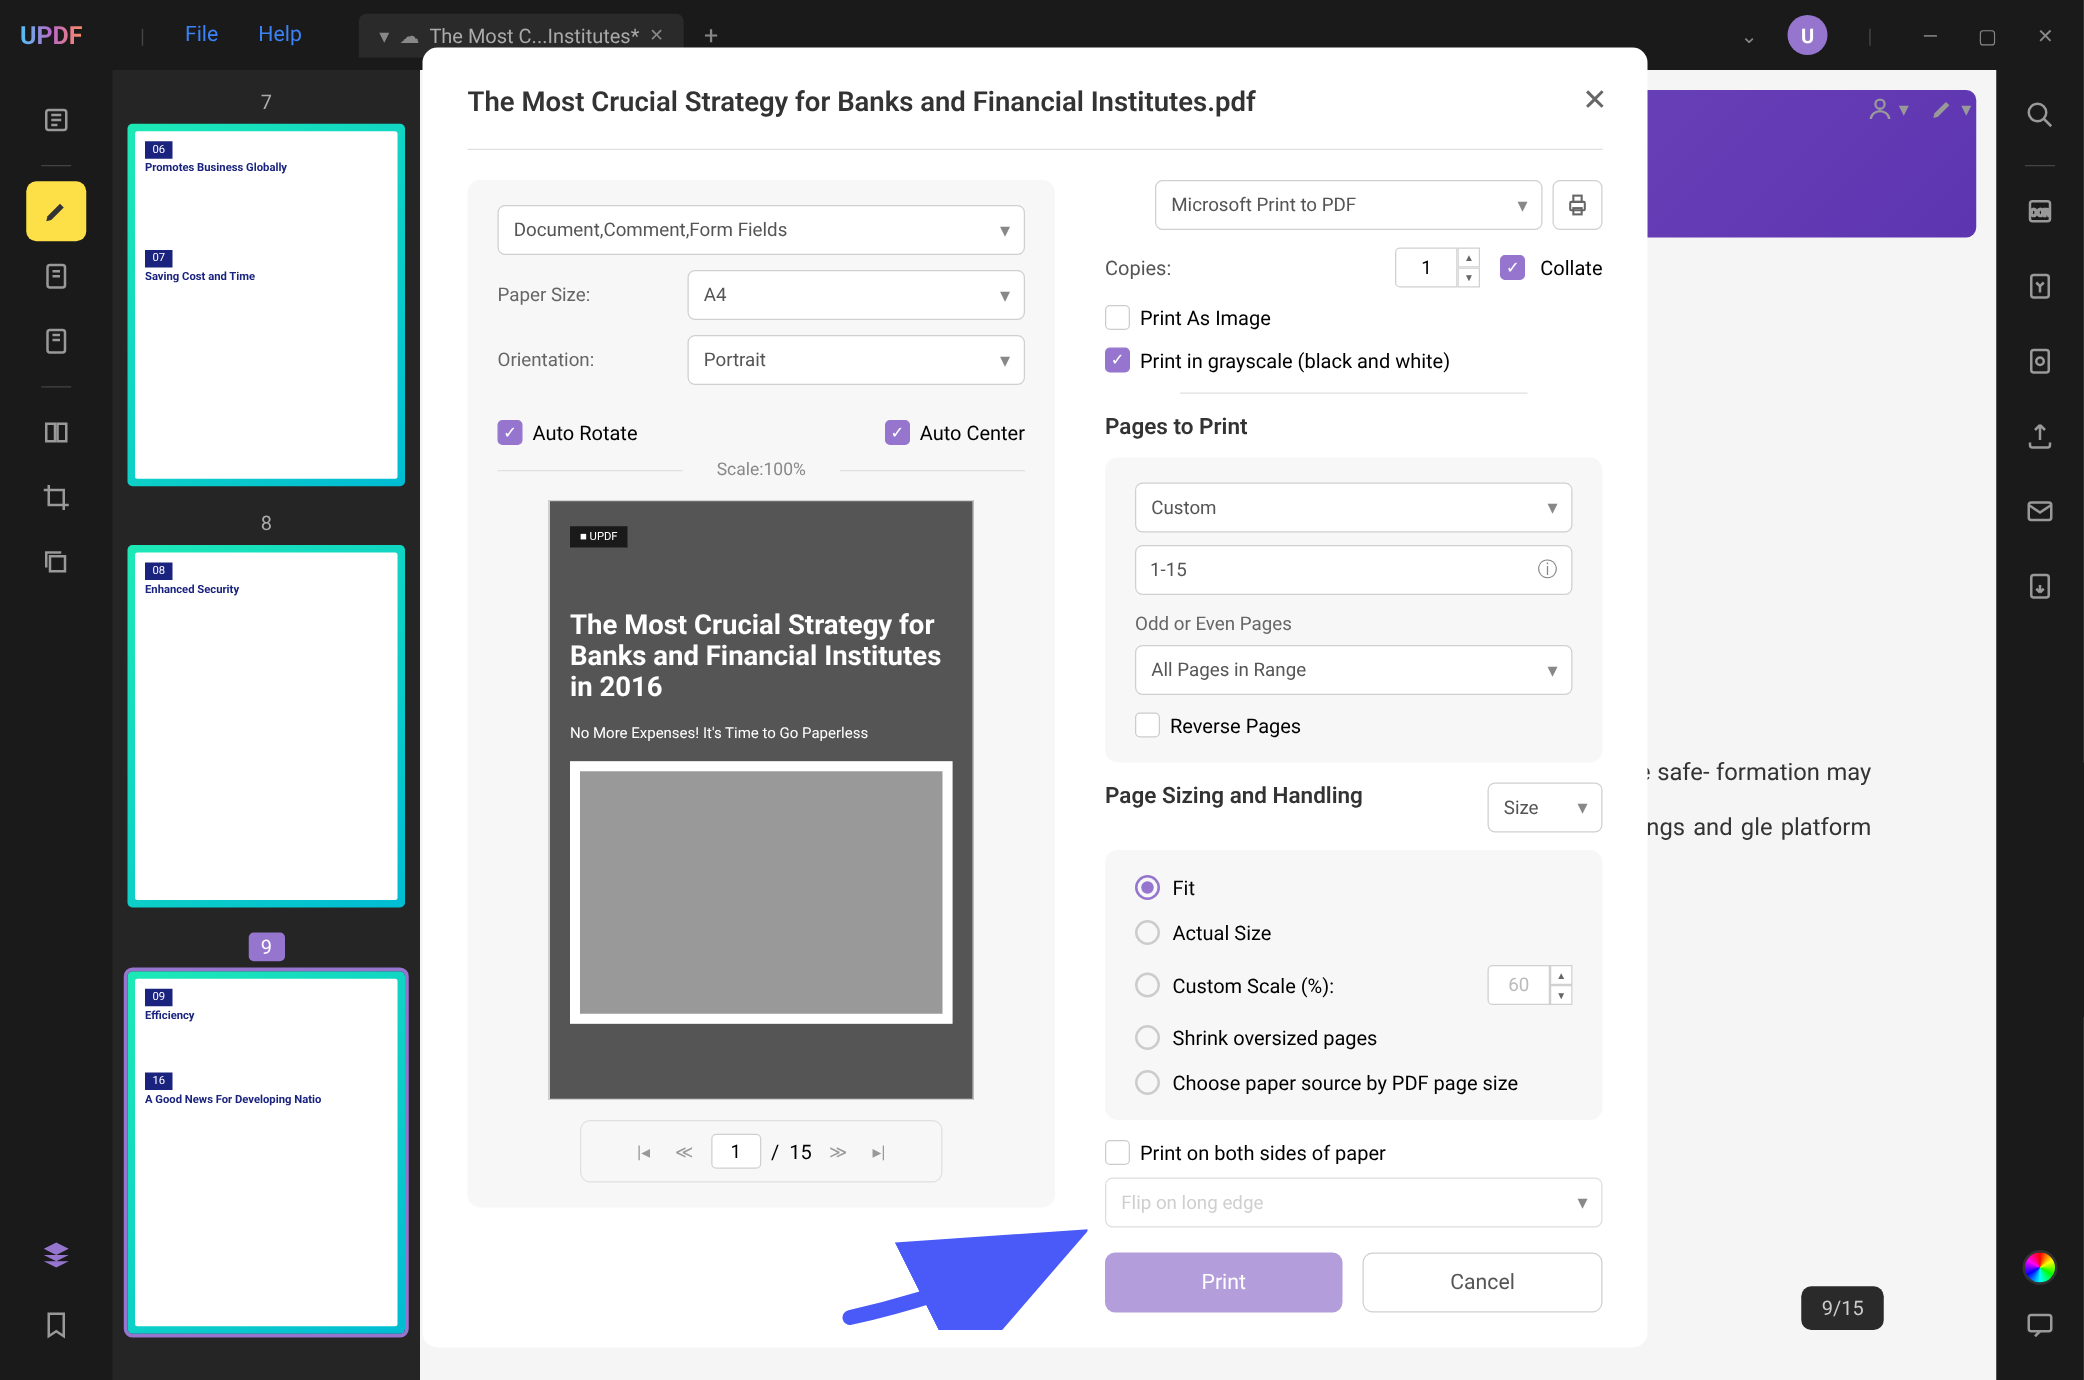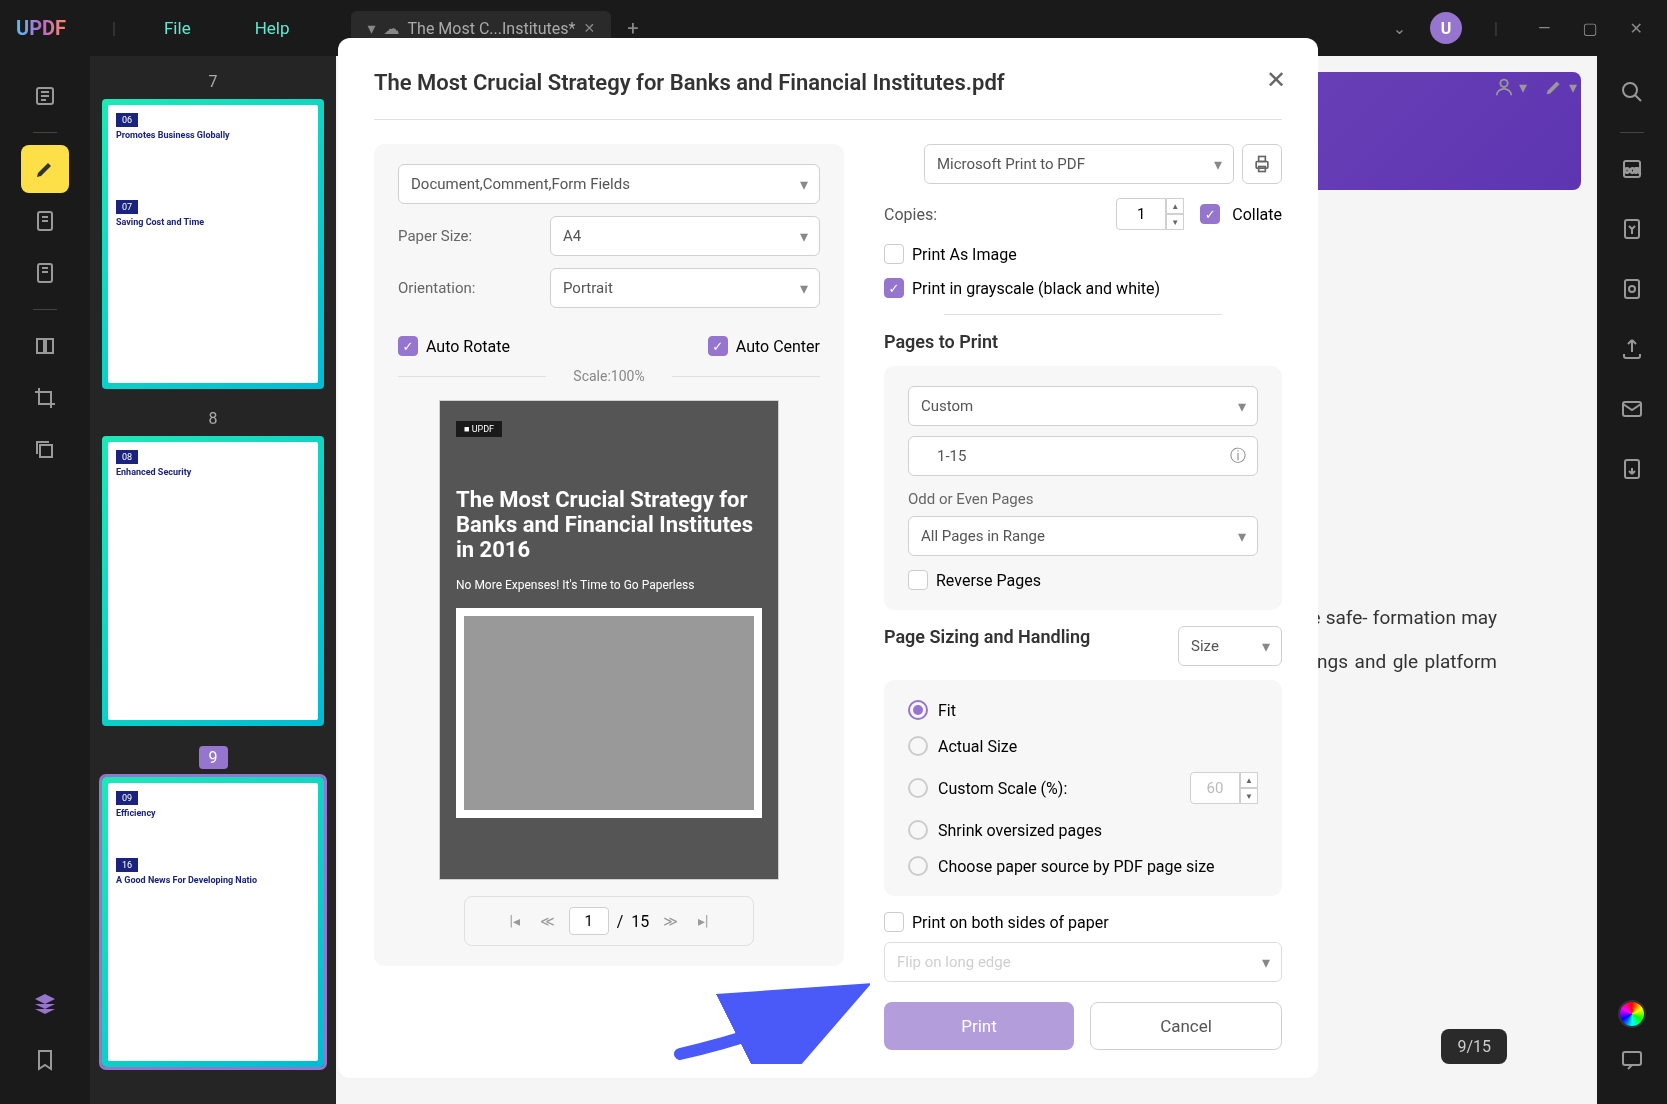--- a/index.html
+++ b/index.html
@@ -2,21 +2,21 @@
 <html><head>
   <meta charset="utf-8">
   <style>
     * { margin: 0; padding: 0; box-sizing: border-box; font-family: -apple-system, BlinkMacSystemFont, 'Segoe UI', Roboto, sans-serif; }
     body { background: #1a1a1a; width: 1667px; height: 1104px; overflow: hidden; position: relative; }
     
     
     .titlebar { height: 56px; background: #1a1a1a; display: flex; align-items: center; padding: 0 16px; color: #ccc; }
     .logo { font-weight: bold; font-size: 20px; background: linear-gradient(90deg, #4fc3f7, #ba68c8, #ff8a65); -webkit-background-clip: text; background-clip: text; -webkit-text-fill-color: transparent; margin-right: 30px; }
     .titlebar-sep { color: #444; margin: 0 16px; }
-    .menu-item { color: #5eead4; margin: 0 32px; cursor: pointer; font-size: 17px; }
+    .menu-item { color: #3b82f6; margin: 0 16px; cursor: pointer; font-size: 17px; }
     .tab { background: #2a2a2a; padding: 8px 16px; border-radius: 6px 6px 0 0; margin-left: 30px; display: flex; align-items: center; gap: 8px; color: #aaa; }
     .tab-close { color: #888; cursor: pointer; font-size: 14px; }
     .tab-add { color: #888; margin-left: 16px; cursor: pointer; font-size: 20px; }
     .titlebar-right { margin-left: auto; display: flex; align-items: center; gap: 16px; }
     .avatar { width: 32px; height: 32px; border-radius: 50%; background: #9575cd; display: flex; align-items: center; justify-content: center; color: #fff; font-weight: bold; }
     .win-btn { color: #888; cursor: pointer; padding: 4px 8px; font-size: 16px; }
     
     
     .main-area { display: flex; height: calc(100% - 56px); }
     
@@ -86,33 +86,33 @@
     .printer-row .select-wrap { flex: 1; padding-left: 40px; }
     .print-icon-btn { width: 40px; height: 40px; border: 1px solid #d0d0d0; border-radius: 6px; display: flex; align-items: center; justify-content: center; cursor: pointer; color: #666; }
     
     .copies-row { display: flex; align-items: center; margin-top: 14px; gap: 16px; }
     .spinner { display: flex; align-items: center; }
     .spinner-input { width: 50px; height: 32px; border: 1px solid #d0d0d0; border-radius: 4px 0 0 4px; text-align: center; font-size: 15px; }
     .spinner-btns { display: flex; flex-direction: column; }
     .spinner-btn { width: 18px; height: 16px; border: 1px solid #d0d0d0; background: #fff; font-size: 8px; cursor: pointer; color: #666; display:flex;align-items:center;justify-content:center;}
     
     .section-title { font-size: 18px; font-weight: 600; color: #333; margin-bottom: 14px; }
-    .dlg-input { width: 100%; height: 40px; border: 1px solid #d0d0d0; border-radius: 6px; padding: 0 28px; font-size: 15px; color: #555; position: relative; }
+    .dlg-input { width: 100%; height: 40px; border: 1px solid #d0d0d0; border-radius: 6px; padding: 0 11px; font-size: 15px; color: #555; position: relative; }
     .input-info { position: absolute; right: 12px; top: 50%; transform: translateY(-50%); color: #888; }
     .input-wrap { position: relative; margin-top: 10px; }
     
     .radio-row { display: flex; align-items: center; gap: 10px; margin-bottom: 16px; }
     .radio { width: 20px; height: 20px; border: 2px solid #ccc; border-radius: 50%; display: flex; align-items: center; justify-content: center; cursor: pointer; }
     .radio.selected { border-color: #9575cd; }
     .radio.selected::after { content: ''; width: 10px; height: 10px; background: #9575cd; border-radius: 50%; }
     .radio-grid { display: flex; flex-wrap: wrap; gap: 16px 48px; }
     .radio-grid .radio-row { margin-bottom: 0; width: 45%; }
     .radio-grid .radio-row.full { width: 100%; }
     
-    .size-select { width: 104px; }
+    .size-select { width: 92px; }
     .flex-between { display: flex; align-items: flex-start; justify-content: space-between; margin-bottom: 14px; }
     
     .dlg-actions { display: flex; gap: 16px; margin-top: 20px; }
     .btn { flex: 1; height: 48px; border: none; border-radius: 8px; font-size: 17px; cursor: pointer; }
     .btn-primary { background: #b39ddb; color: #fff; }
     .btn-secondary { background: #fff; border: 1px solid #d0d0d0; color: #555; }
     
     .arrow { position: absolute; z-index: 102; left: 670px; top: 974px; }
     .arrow svg { width: 200px; height: 90px; }
     

